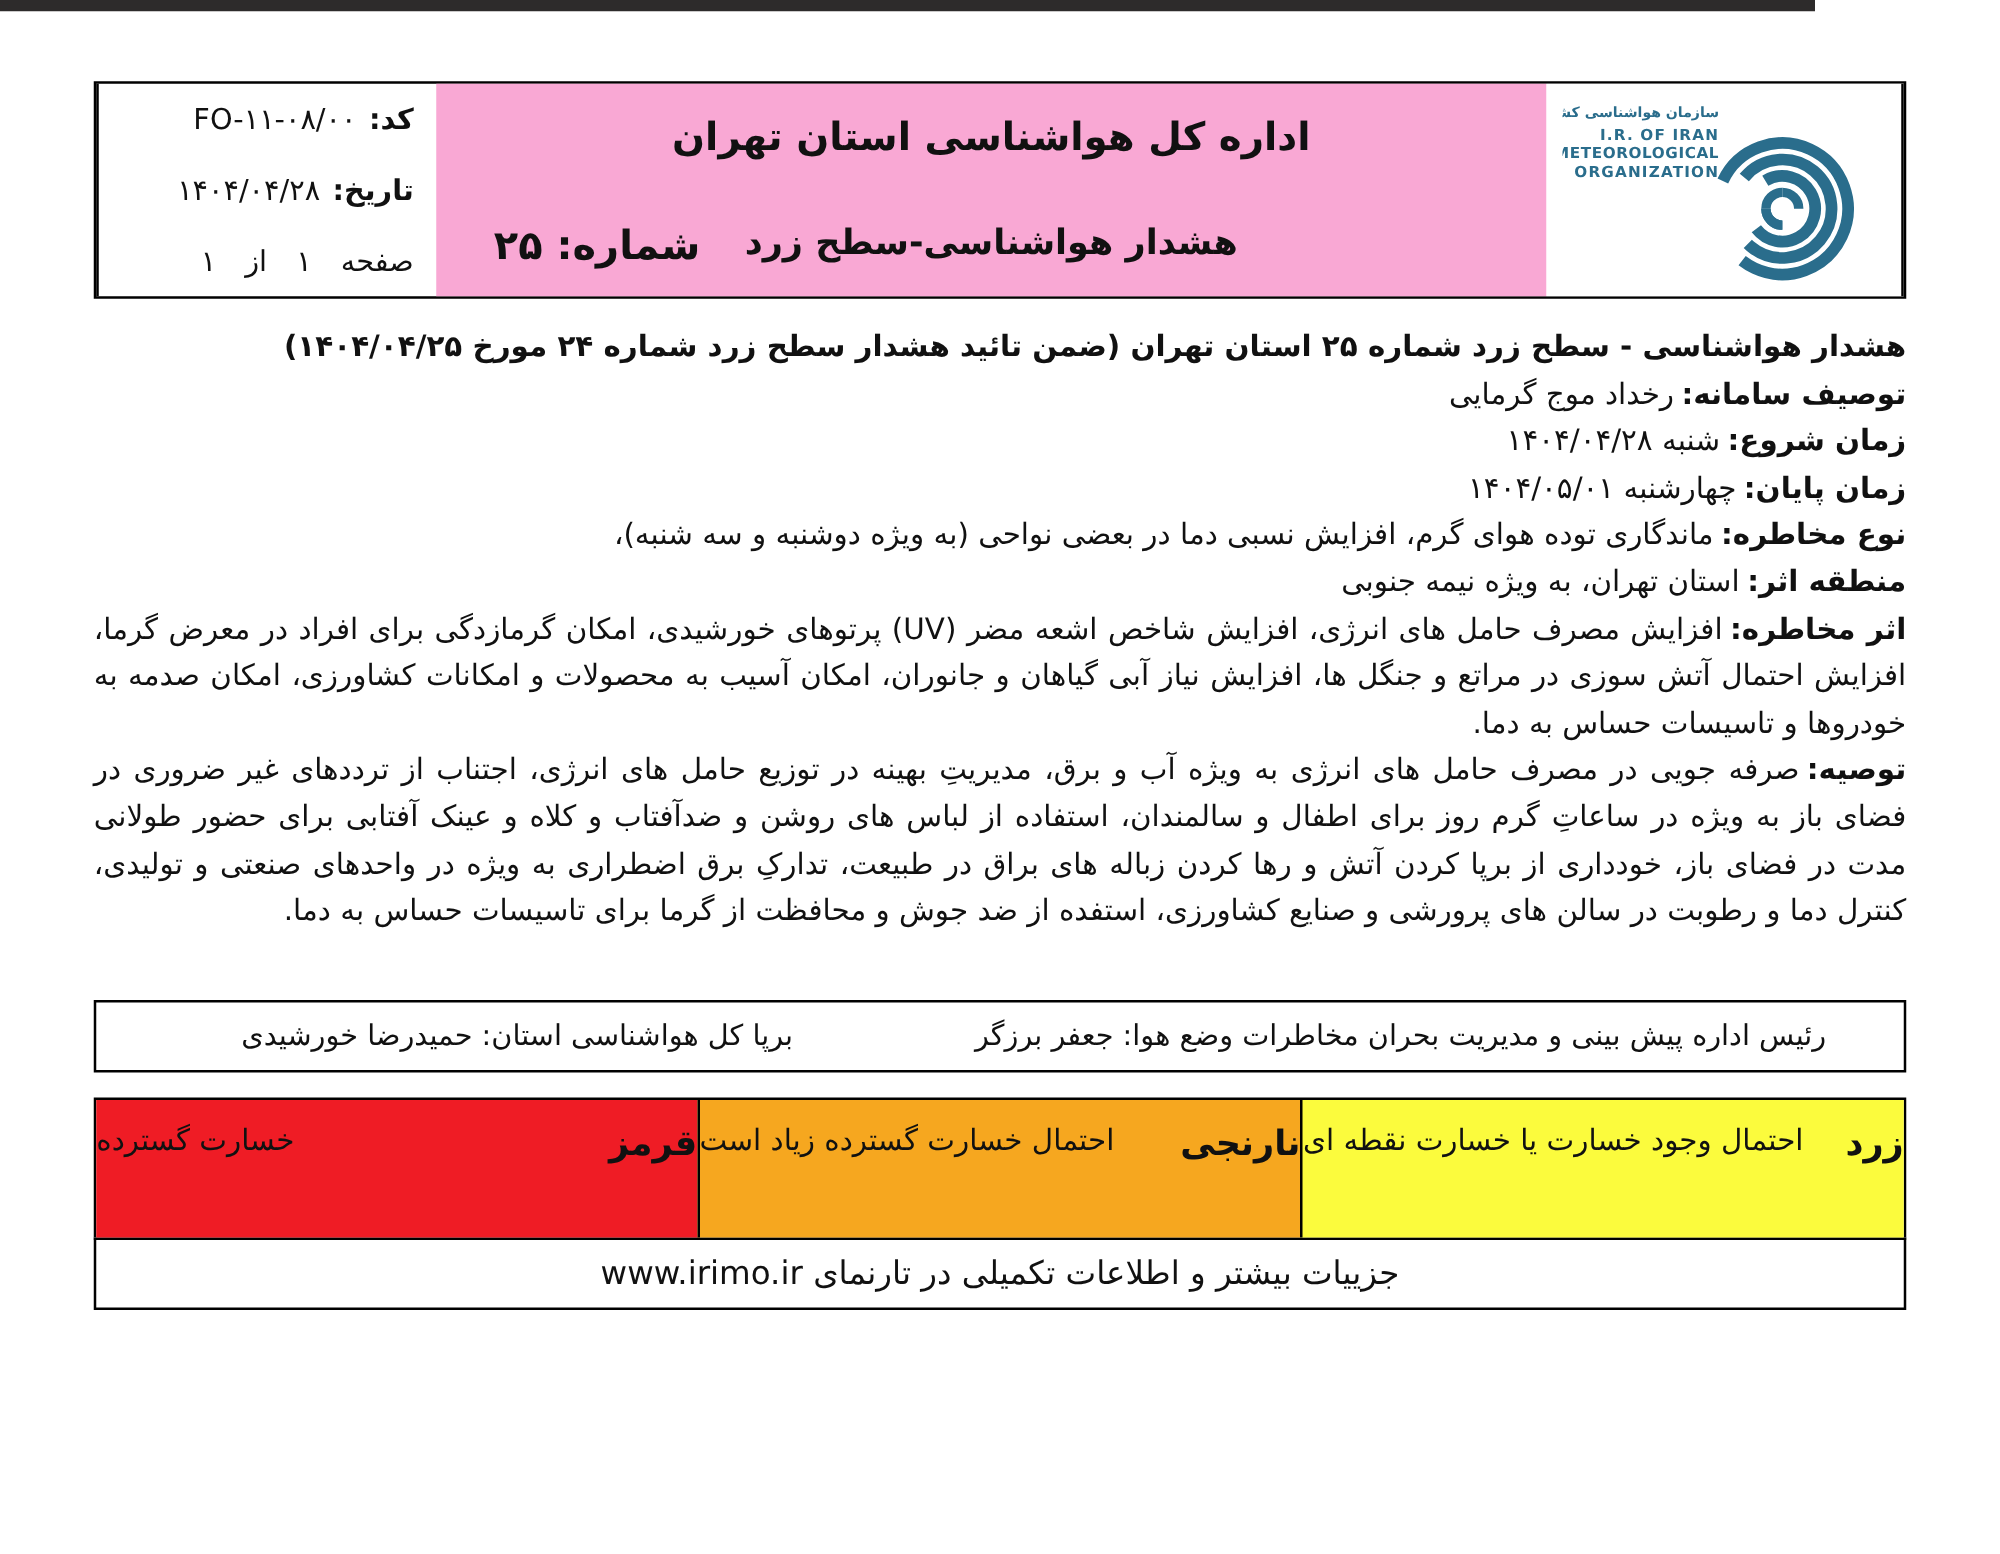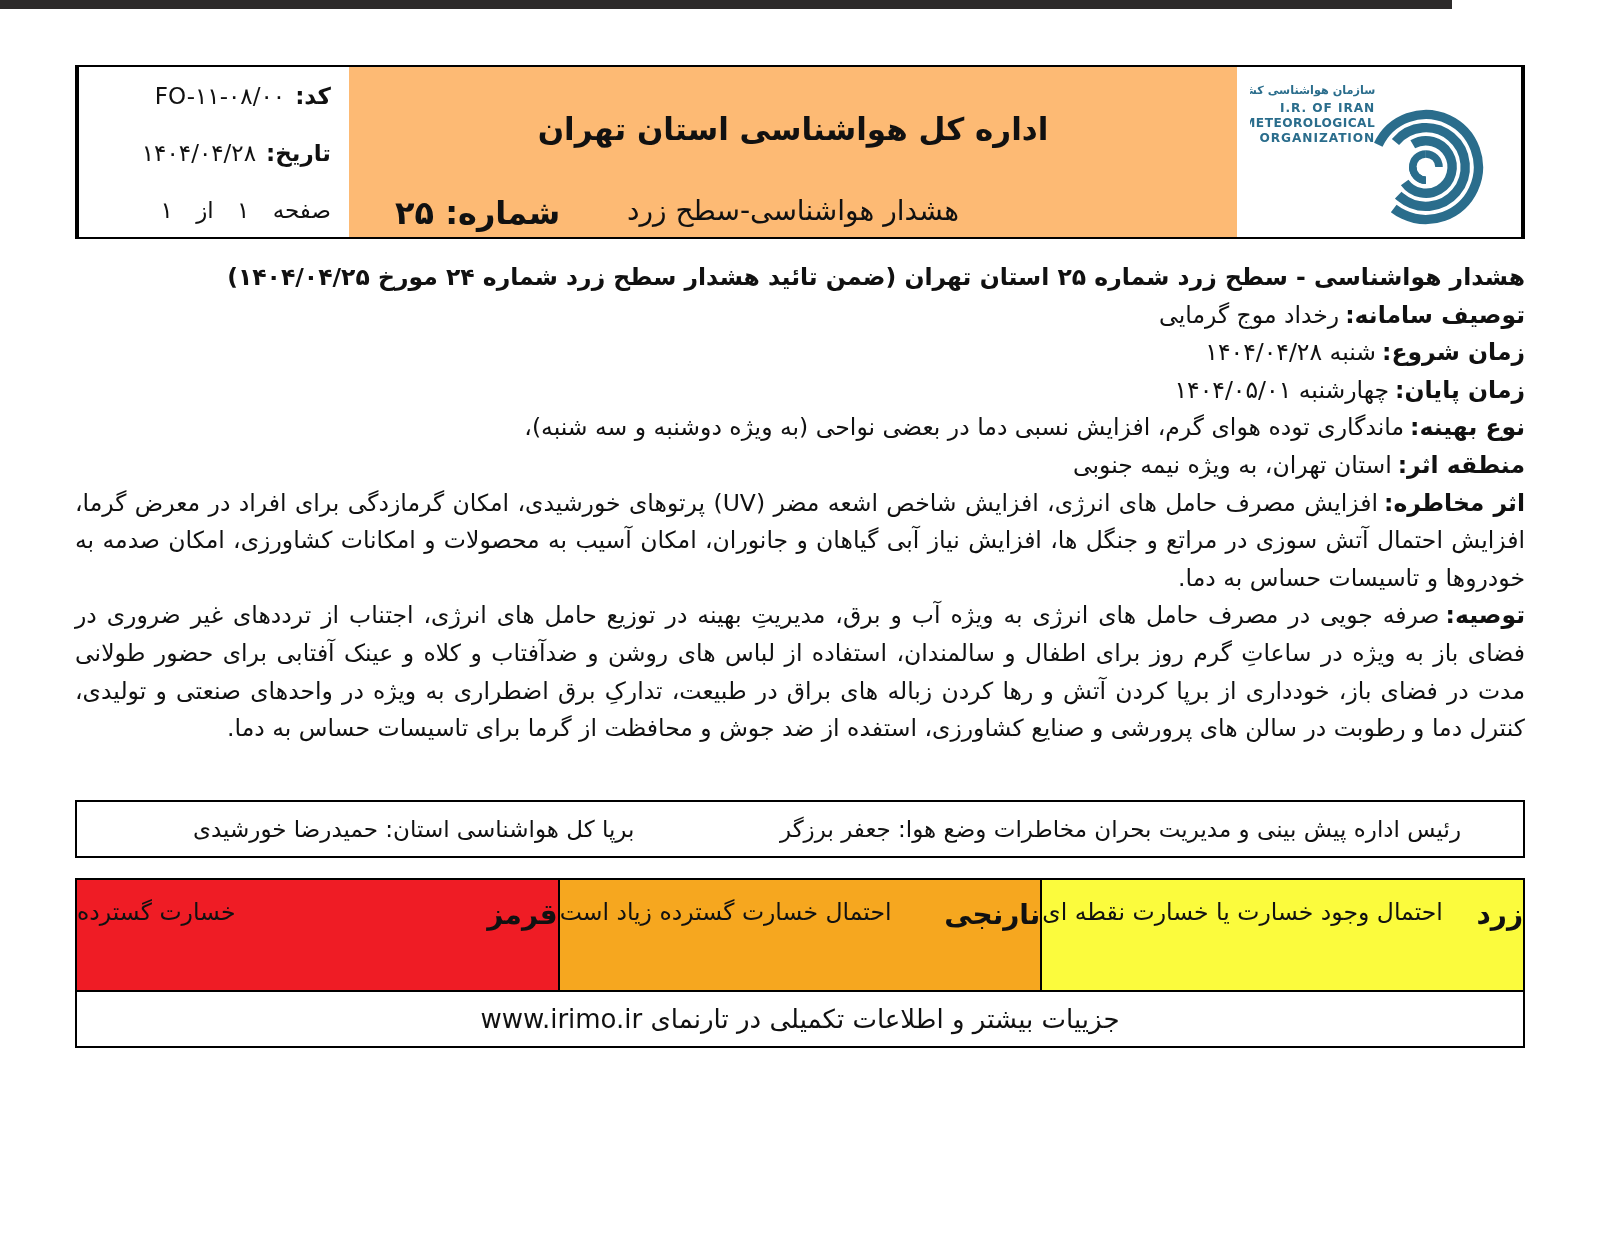--- a/index.html
+++ b/index.html
@@ -15,26 +15,26 @@
   .info-cell{
     width:272px;border-left:2px solid #000;box-sizing:border-box;
     display:flex;flex-direction:column;justify-content:space-between;
     padding:16px 18px 14px 10px;direction:rtl;font-size:23px;
   }
   .info-row{display:flex;gap:10px;justify-content:flex-start;align-items:baseline;}
   .info-row b{font-weight:700;}
   .ltr-num{direction:ltr;unicode-bidi:embed;}
   .page-row{word-spacing:16px;text-align:center;}
   .yellow-cell{
-    flex:1;background:#fdba74;display:flex;flex-direction:column;
-    justify-content:space-between;padding:44px 0 20px;position:relative;direction:rtl;gap:47px;
+    flex:1;background:#f9a8d4;display:flex;flex-direction:column;
+    justify-content:space-between;padding:25px 0 20px;position:relative;direction:rtl;gap:47px;
   }
   .org-title{text-align:center;font-weight:700;font-size:31px;}
   .yellow-bottom{position:relative;height:40px;}
-  .warning-type{position:absolute;left:0;right:0;text-align:center;font-weight:400;font-size:28px;}
+  .warning-type{position:absolute;left:0;right:0;text-align:center;font-weight:700;font-size:28px;}
   .warning-number{position:absolute;left:46px;top:0;font-weight:700;font-size:32px;direction:rtl;}
   .logo-cell{
     width:286px;border-right:2px solid #000;box-sizing:border-box;background:#fff;
     display:flex;align-items:center;justify-content:center;
   }
 
   
   .body-block{direction:rtl;margin-top:20px;font-size:23.5px;line-height:37.6px;}
   .headline{font-weight:700;margin:0;text-align:right;}
   .field{margin:0;text-align:justify;text-align-last:right;}
@@ -120,21 +120,21 @@
 
   <div class="body-block">
     <p class="headline">هشدار هواشناسی - سطح زرد شماره ۲۵ استان تهران (ضمن تائید هشدار سطح زرد شماره ۲۴ مورخ ۱۴۰۴/۰۴/۲۵)</p>
 
     <p class="field"><b>توصیف سامانه:</b><span>رخداد موج گرمایی</span></p>
 
     <p class="field"><b>زمان شروع:</b><span>شنبه ۱۴۰۴/۰۴/۲۸</span></p>
 
     <p class="field"><b>زمان پایان:</b><span>چهارشنبه ۱۴۰۴/۰۵/۰۱</span></p>
 
-    <p class="field"><b>نوع بهینه:</b><span>ماندگاری توده هوای گرم، افزایش نسبی دما در بعضی نواحی (به ویژه دوشنبه و سه شنبه)،</span></p>
+    <p class="field"><b>نوع مخاطره:</b><span>ماندگاری توده هوای گرم، افزایش نسبی دما در بعضی نواحی (به ویژه دوشنبه و سه شنبه)،</span></p>
 
     <p class="field"><b>منطقه اثر:</b><span>استان تهران، به ویژه نیمه جنوبی</span></p>
 
     <p class="field"><b>اثر مخاطره:</b><span>افزایش مصرف حامل های انرژی، افزایش شاخص اشعه مضر (UV) پرتوهای خورشیدی، امکان گرمازدگی برای افراد در معرض گرما، افزایش احتمال آتش سوزی در مراتع و جنگل ها، افزایش نیاز آبی گیاهان و جانوران، امکان آسیب به محصولات و امکانات کشاورزی، امکان صدمه به خودروها و تاسیسات حساس به دما.</span></p>
 
     <p class="field"><b>توصیه:</b><span>صرفه جویی در مصرف حامل های انرژی به ویژه آب و برق، مدیریتِ بهینه در توزیع حامل های انرژی، اجتناب از ترددهای غیر ضروری در فضای باز به ویژه در ساعاتِ گرم روز برای اطفال و سالمندان، استفاده از لباس های روشن و ضدآفتاب و کلاه و عینک آفتابی برای حضور طولانی مدت در فضای باز، خودداری از برپا کردن آتش و رها کردن زباله های براق در طبیعت، تدارکِ برق اضطراری به ویژه در واحدهای صنعتی و تولیدی، کنترل دما و رطوبت در سالن های پرورشی و صنایع کشاورزی، استفده از ضد جوش و محافظت از گرما برای تاسیسات حساس به دما.</span></p>
   </div>
 
   <div class="sig-box">
     <span>رئیس اداره پیش بینی و مدیریت بحران مخاطرات وضع هوا:  جعفر برزگر</span>

